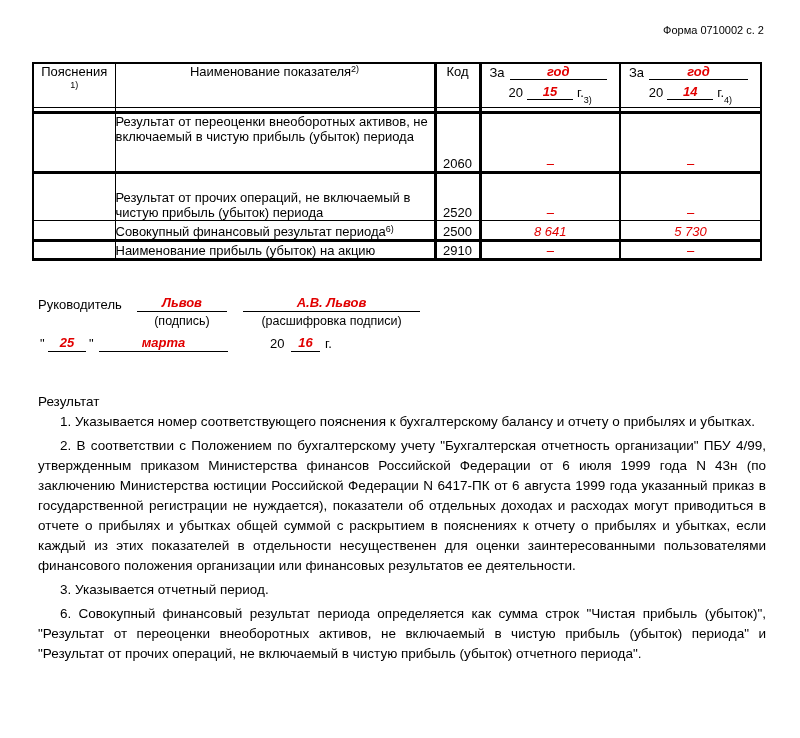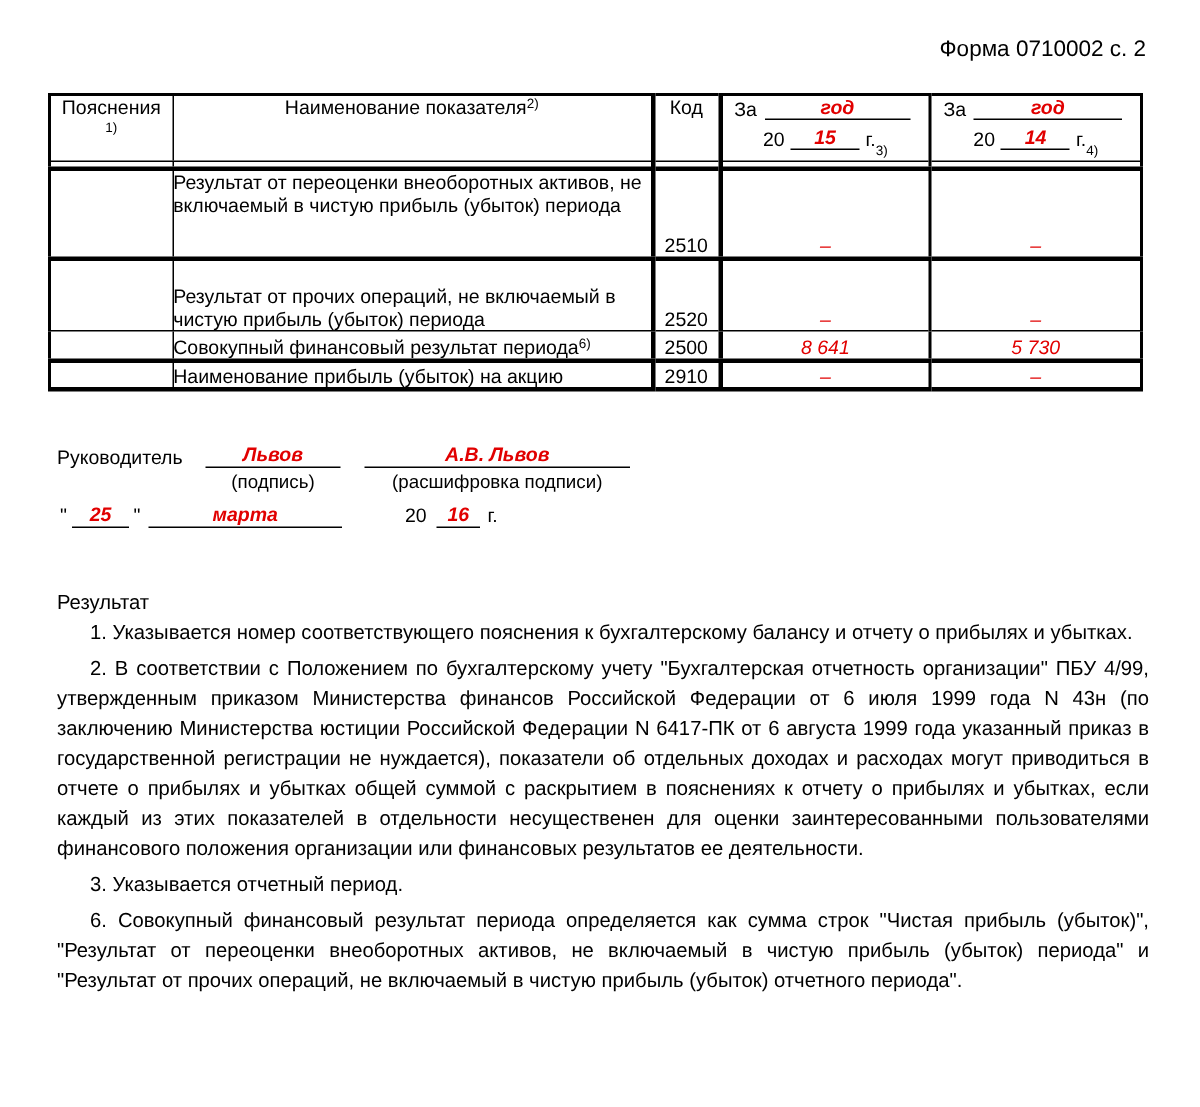--- a/index.html
+++ b/index.html
@@ -2,21 +2,21 @@
 <html><head>
 <meta charset="utf-8">
 <style>
   :root { --red:#e10000; --ink:#000; }
   * { box-sizing: border-box; }
   html,body { margin:0; padding:0; }
   body {
     width:800px; height:738px; position:relative; background:#fff;
     font-family:"Liberation Sans", sans-serif; color:var(--ink); font-size:13px;
   }
-  .form-label { position:absolute; top:24px; right:36px; font-size:15px; }
+  .form-label { position:absolute; top:24px; right:36px; font-size:11px; }
 
   
   table.fin { border-collapse:collapse; table-layout:fixed; width:728px; margin:62px 0 0 32px; }
   table.fin td, table.fin th { padding:0; font-weight:normal; font-size:13px; line-height:15px; overflow:hidden; }
   
   .fin tr > *:nth-child(1) { border-left:2px solid #000; }
   .fin tr > *:nth-child(2) { border-left:1px solid #000; }
   .fin tr > *:nth-child(3) { border-left:3px solid #000; }
   .fin tr > *:nth-child(4) { border-left:3px solid #000; }
   .fin tr > *:nth-child(5) { border-left:2px solid #000; }
@@ -124,21 +124,21 @@
   <tr class="gap">
     <td></td>
         <td></td>
         <td></td>
         <td></td>
         <td></td>
   </tr>
   <tr class="r1">
     <td></td>
     <td class="nm vtop">Результат от переоценки внеоборотных активов, не включаемый в чистую прибыль (убыток) периода</td>
-    <td class="code">2510</td>
+    <td class="code">2060</td>
     <td class="val">–</td>
     <td class="val">–</td>
   </tr>
   <tr class="r2">
     <td></td>
     <td class="nm">Результат от прочих операций, не включаемый в чистую прибыль (убыток) периода</td>
     <td class="code">2520</td>
     <td class="val">–</td>
     <td class="val">–</td>
   </tr>

